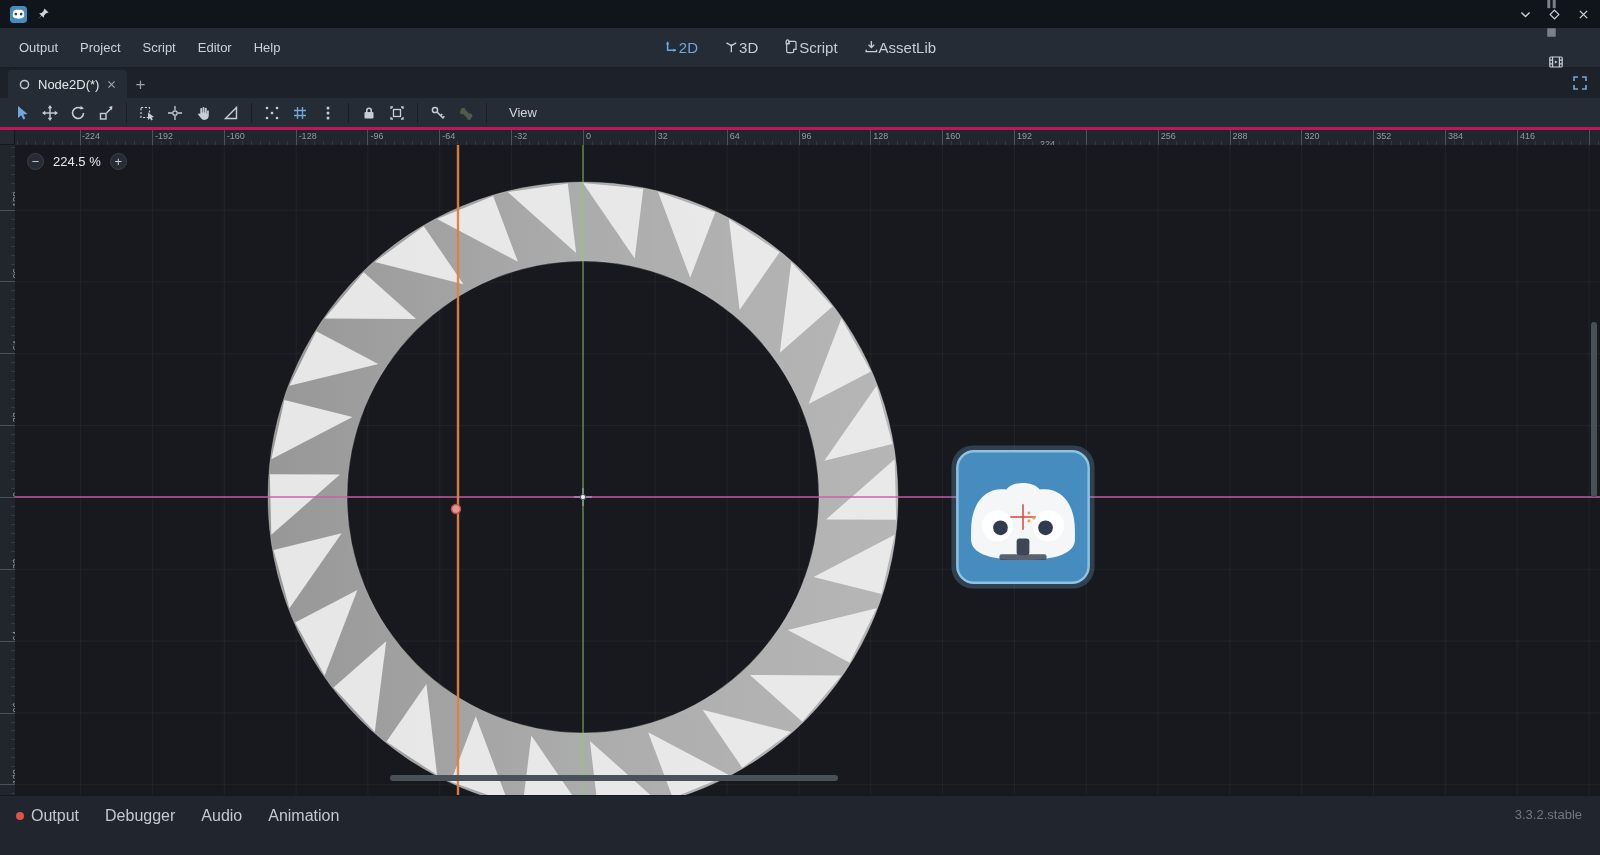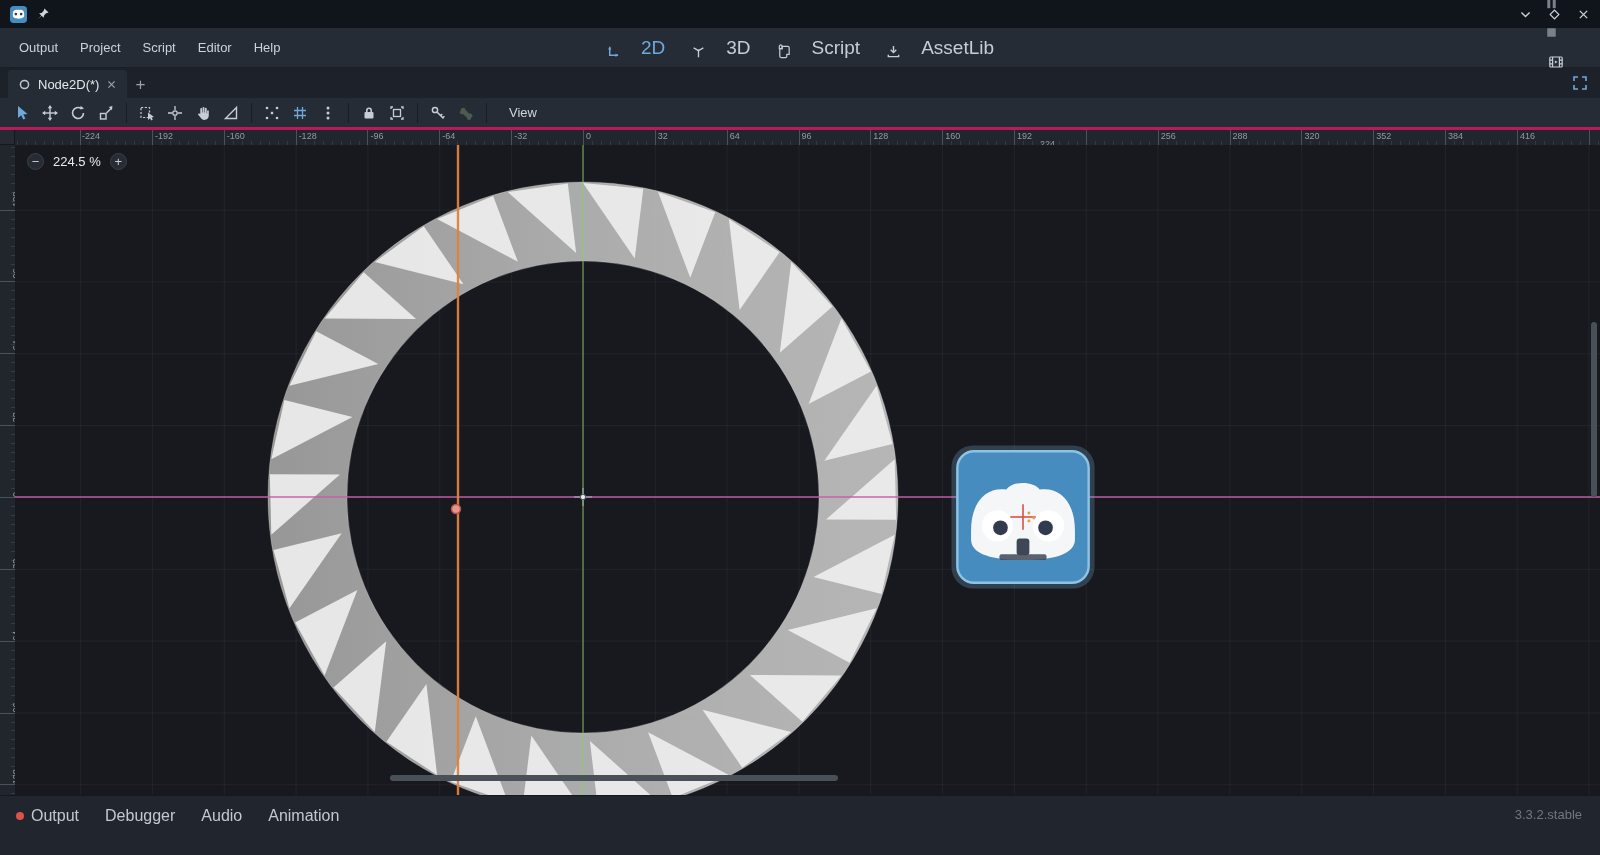--- a/index.html
+++ b/index.html
@@ -13,21 +13,21 @@
   .titlebar .title{position:absolute;left:0;right:0;text-align:center;font-size:13px;color:#dee2e7;}
   .tl-icons{display:flex;gap:9px;align-items:center;z-index:1;}
   .tr-icons{margin-left:auto;display:flex;gap:16px;align-items:center;z-index:1;}
 
   
   .menubar{position:absolute;top:28px;left:0;right:0;height:40px;background:#262c35;
            display:flex;align-items:center;border-bottom:1px solid #1a1f26;}
   .menus{display:flex;align-items:center;padding-left:8px;}
   .menu-item{padding:0 11px;font-size:13px;color:#ccd2d9;cursor:default;}
   .workspaces{position:absolute;left:50%;transform:translateX(-50%);display:flex;gap:26px;align-items:center;}
-  .ws{display:flex;gap:20px;align-items:flex-end;font-size:19px;color:#c7cdd4;}
+  .ws{display:flex;gap:0;align-items:flex-start;font-size:15px;color:#c7cdd4;}
   .ws.active{color:#6fa8dc;}
   .runbar{margin-left:auto;display:flex;gap:14px;align-items:center;padding-right:14px;flex-direction:column;}
   .renderer{display:flex;align-items:center;gap:4px;color:#df6bb7;font-size:13px;font-weight:bold;margin-left:12px;}
 
   
   .tabbar{position:absolute;top:68px;left:0;right:0;height:30px;background:#1d222a;display:flex;align-items:flex-end;}
   .scene-tab{height:28px;display:flex;align-items:center;gap:7px;background:#262c35;padding:0 10px;
              font-size:13px;color:#e4e7eb;border-radius:4px 4px 0 0;margin-left:8px;margin-top:48px;}
   .add-tab{width:26px;height:26px;display:flex;align-items:center;justify-content:center;color:#9aa1a9;font-size:17px;}
   .expand-btn{margin-left:auto;margin-right:12px;align-self:center;display:flex;}

